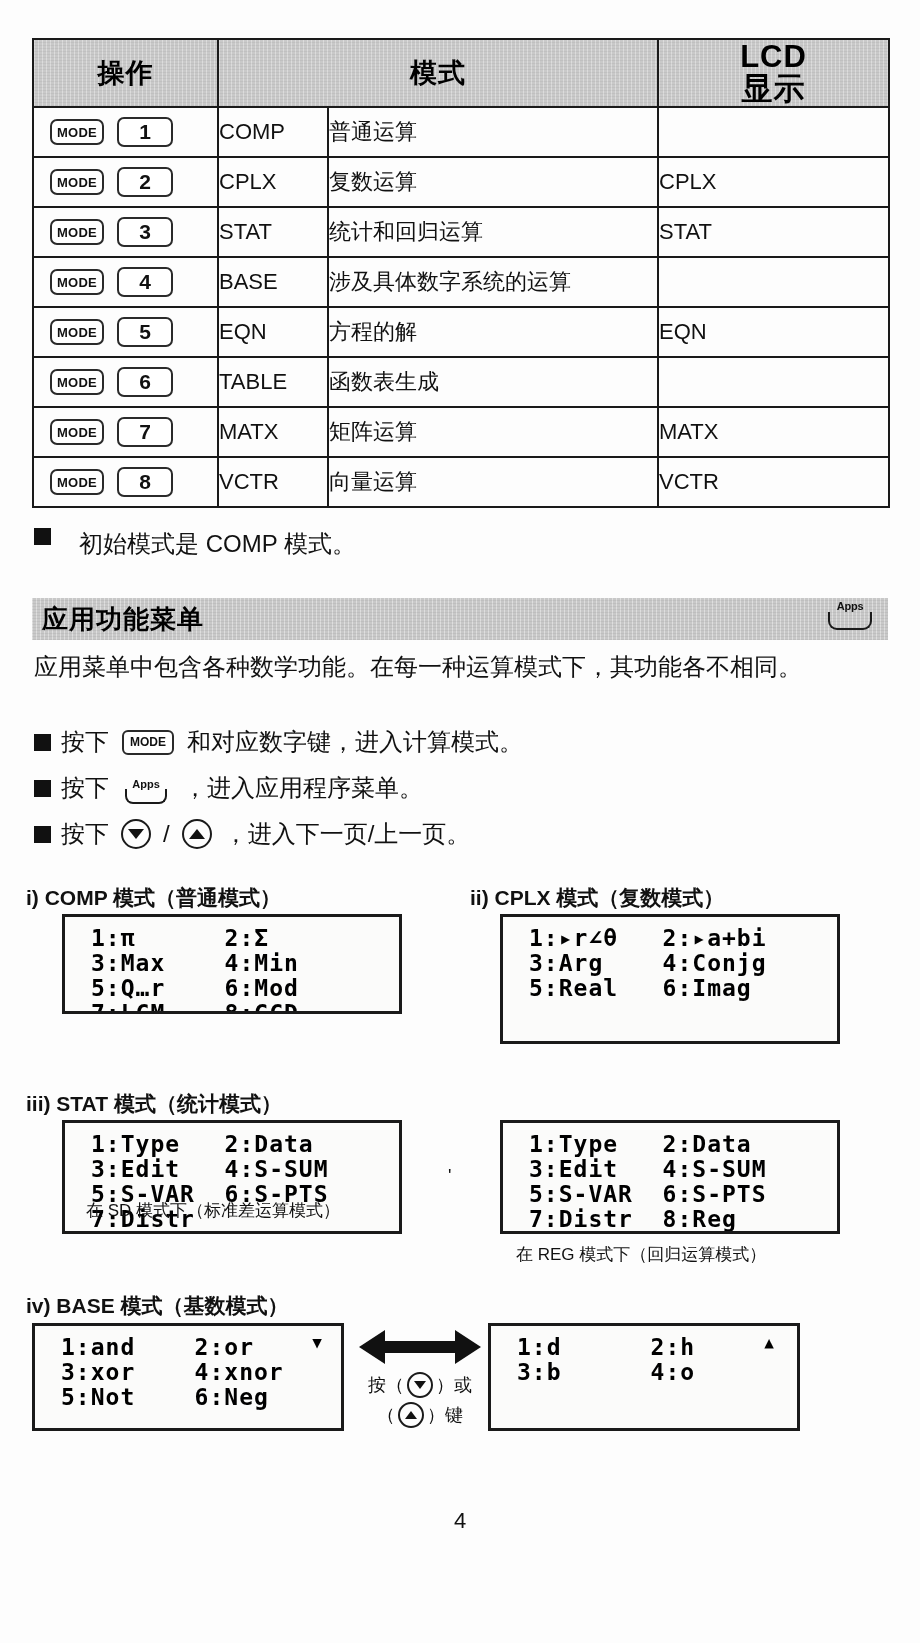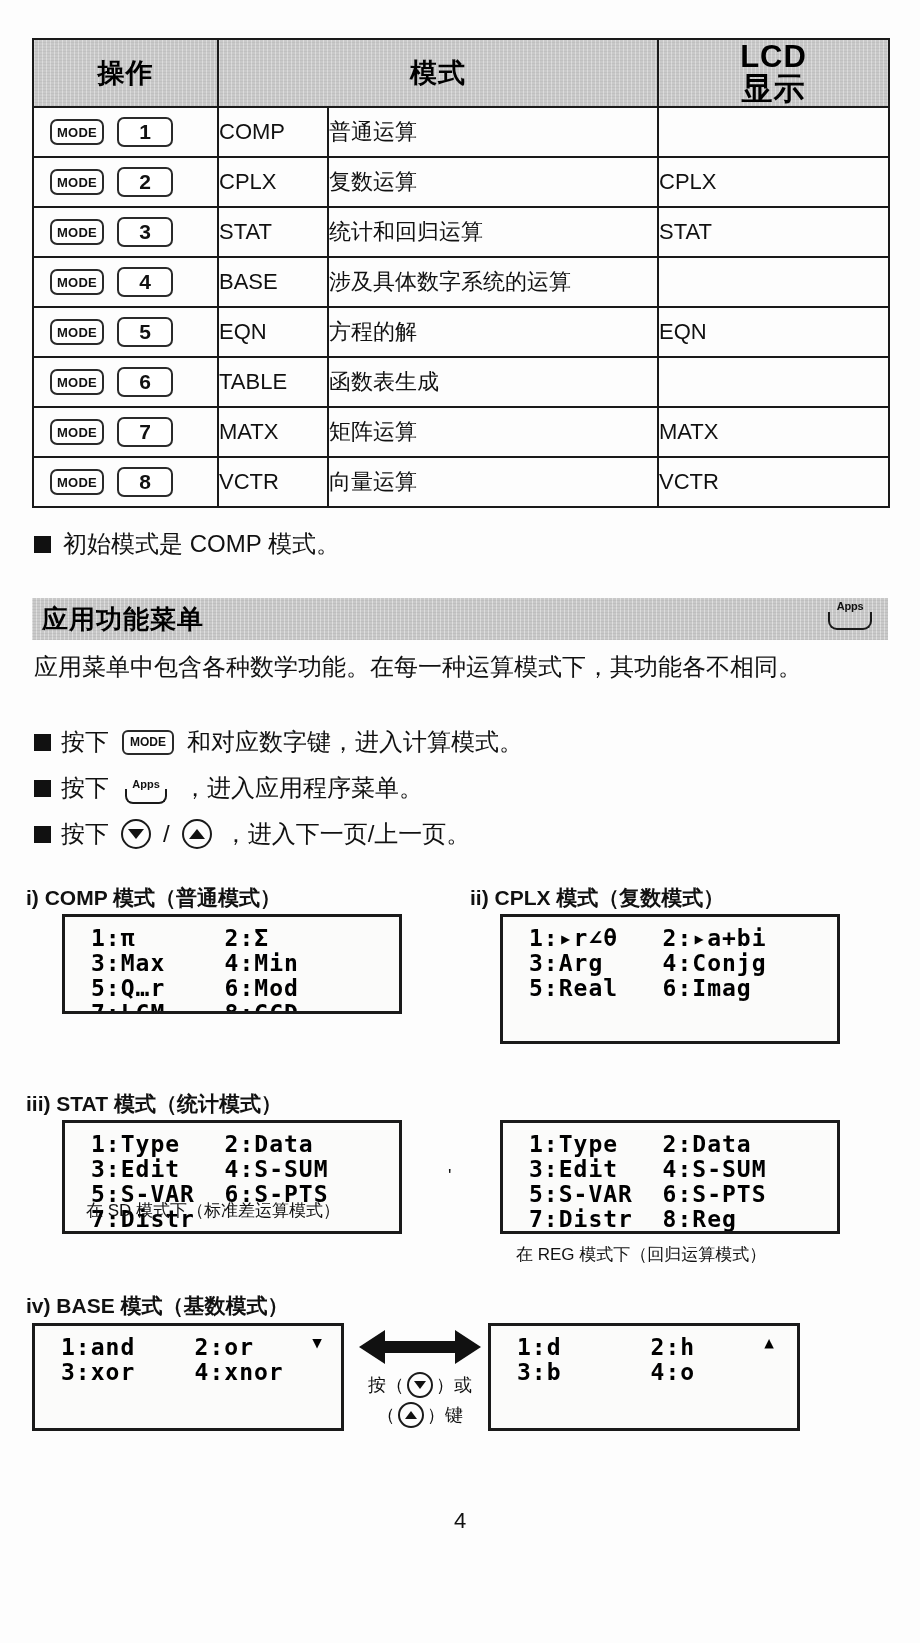--- a/index.html
+++ b/index.html
@@ -95,22 +95,22 @@
   .cell-pad { padding-left: 14px; margin-top: 34px; }
   .cell-pad-desc { padding-left: 14px; font-size: 22px; border-radius: 15px; }
 
   
   .note-line {
     position: absolute;
     left: 34px;
     top: 528px;
     font-size: 24px;
     display: flex;
-    align-items: center;
-    gap: 12px;
+    align-items: flex-start;
+    gap: 28px;
   }
   .sq-bullet {
     display: inline-block;
     width: 17px;
     height: 17px;
     background: #111;
   }
 
   
   .section-bar {
@@ -542,20 +542,21 @@
     <div class="row">7:Distr  8:Reg</div>
   </div>
   <div class="cap" id="cap-reg">在 REG 模式下（回归运算模式）</div>
 
   <div class="ex-label" id="lbl-base">iv) BASE 模式（基数模式）</div>
 
   <div class="lcd" id="lcd-base-1">
     <span class="marker" style="right:18px; top:4px;">▼</span>
     <div class="row">1:and    2:or</div>
     <div class="row">3:xor    4:xnor</div>
+    <div class="row">5:Not    6:Neg</div>
   </div>
 
   <div class="swap-group">
     <div class="dbl-arrow">
       <span class="head-l"></span>
         <span class="bar"></span>
         <span class="head-r"></span>
     </div>
     <div class="swap-line">
       <span>按（</span>

